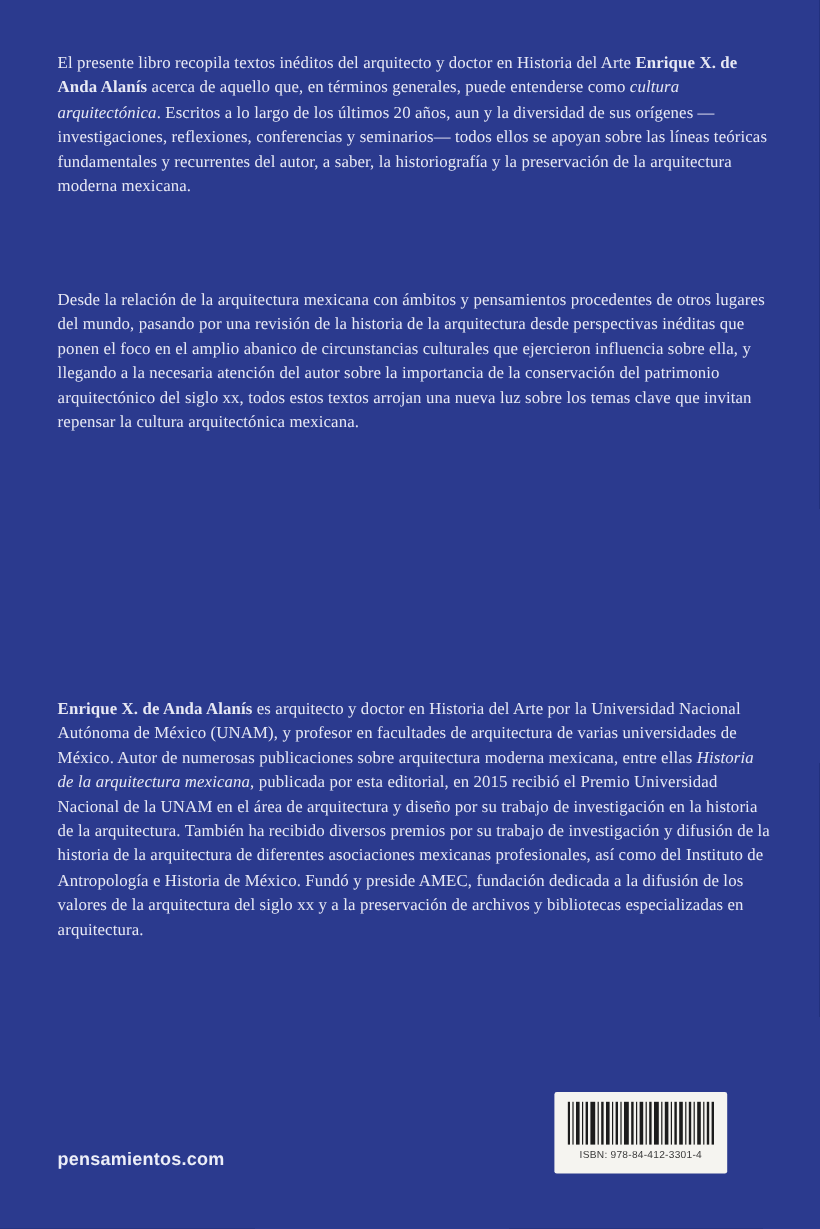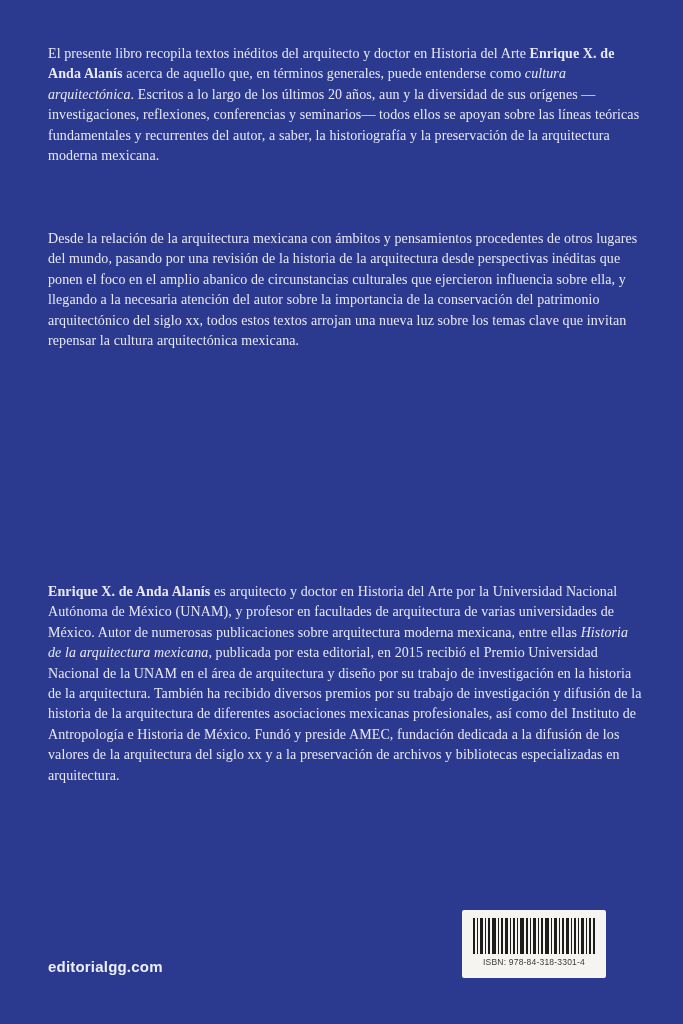--- a/index.html
+++ b/index.html
@@ -22,21 +22,21 @@
     width: 596px;
     margin: 0;
     font-size: 14px;
     line-height: 20.4px;
     text-align: left;
     letter-spacing: 0.1px;
   }
   .para .bold { font-weight: bold; }
   .para .italic { font-style: italic; }
   #synopsis-p1 { top: 44px; }
-  #synopsis-p2 { top: 229px; }
+  #synopsis-p2 { top: 241px; }
   #bio-p { top: 582px; }
 
   .website {
     position: absolute;
     left: 48px;
     top: 958px;
     font-family: "Liberation Sans", "DejaVu Sans", sans-serif;
     font-weight: bold;
     font-size: 15px;
     letter-spacing: 0.2px;
@@ -76,21 +76,21 @@
 <body>
 
 <div class="cover" style="background: rgb(43, 58, 142); color: rgb(231, 232, 244);">
 
   <p class="para" id="synopsis-p1"><span>El presente libro recopila textos inéditos del arquitecto y doctor en Historia del Arte </span><span class="bold">Enrique X. de Anda Alanís</span><span> acerca de aquello que, en términos generales, puede entenderse como </span><span class="italic">cultura arquitectónica</span><span>. Escritos a lo largo de los últimos 20 años, aun y la diversidad de sus orígenes —investigaciones, reflexiones, conferencias y seminarios— todos ellos se apoyan sobre las líneas teóricas fundamentales y recurrentes del autor, a saber, la historiografía y la preservación de la arquitectura moderna mexicana.</span></p>
 
   <p class="para" id="synopsis-p2"><span>Desde la relación de la arquitectura mexicana con ámbitos y pensamientos procedentes de otros lugares del mundo, pasando por una revisión de la historia de la arquitectura desde perspectivas inéditas que ponen el foco en el amplio abanico de circunstancias culturales que ejercieron influencia sobre ella, y llegando a la necesaria atención del autor sobre la importancia de la conservación del patrimonio arquitectónico del siglo xx, todos estos textos arrojan una nueva luz sobre los temas clave que invitan repensar la cultura arquitectónica mexicana.</span></p>
 
   <p class="para" id="bio-p"><span class="bold">Enrique X. de Anda Alanís</span><span> es arquitecto y doctor en Historia del Arte por la Universidad Nacional Autónoma de México (UNAM), y profesor en facultades de arquitectura de varias universidades de México. Autor de numerosas publicaciones sobre arquitectura moderna mexicana, entre ellas </span><span class="italic">Historia de la arquitectura mexicana</span><span>, publicada por esta editorial, en 2015 recibió el Premio Universidad Nacional de la UNAM en el área de arquitectura y diseño por su trabajo de investigación en la historia de la arquitectura. También ha recibido diversos premios por su trabajo de investigación y difusión de la historia de la arquitectura de diferentes asociaciones mexicanas profesionales, así como del Instituto de Antropología e Historia de México. Fundó y preside AMEC, fundación dedicada a la difusión de los valores de la arquitectura del siglo xx y a la preservación de archivos y bibliotecas especializadas en arquitectura.</span></p>
 
-  <div class="website">editorialgg.com</div>
+  <div class="website">pensamientos.com</div>
 
   <div class="barcode-box">
     <svg class="barcode-bars" viewBox="0 0 122 36" preserveAspectRatio="none" xmlns="http://www.w3.org/2000/svg">
       <g fill="#1c1c1c">
         <rect x="0" y="0" width="2" height="36"></rect>
         <rect x="4" y="0" width="1" height="36"></rect>
         <rect x="7" y="0" width="3" height="36"></rect>
         <rect x="12" y="0" width="1" height="36"></rect>
         <rect x="15" y="0" width="2" height="36"></rect>
         <rect x="19" y="0" width="4" height="36"></rect>
@@ -114,16 +114,16 @@
         <rect x="93" y="0" width="3" height="36"></rect>
         <rect x="98" y="0" width="1" height="36"></rect>
         <rect x="101" y="0" width="2" height="36"></rect>
         <rect x="105" y="0" width="1" height="36"></rect>
         <rect x="108" y="0" width="3" height="36"></rect>
         <rect x="113" y="0" width="1" height="36"></rect>
         <rect x="116" y="0" width="2" height="36"></rect>
         <rect x="120" y="0" width="2" height="36"></rect>
       </g>
     </svg>
-    <div class="isbn-label">ISBN: 978-84-318-3301-4</div>
+    <div class="isbn-label">ISBN: 978-84-412-3301-4</div>
   </div>
 
 </div>
 
 </body></html>

